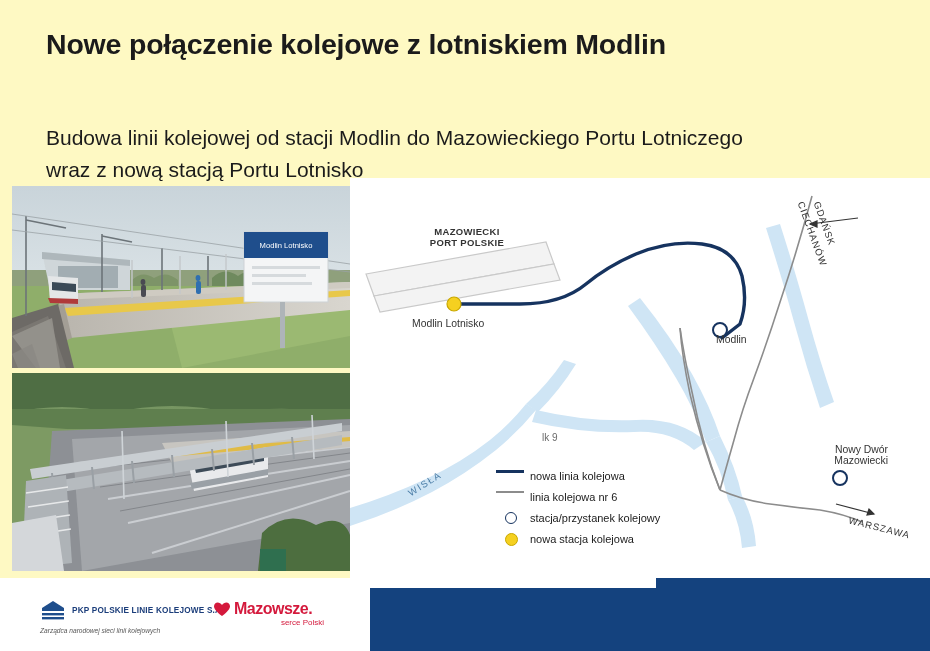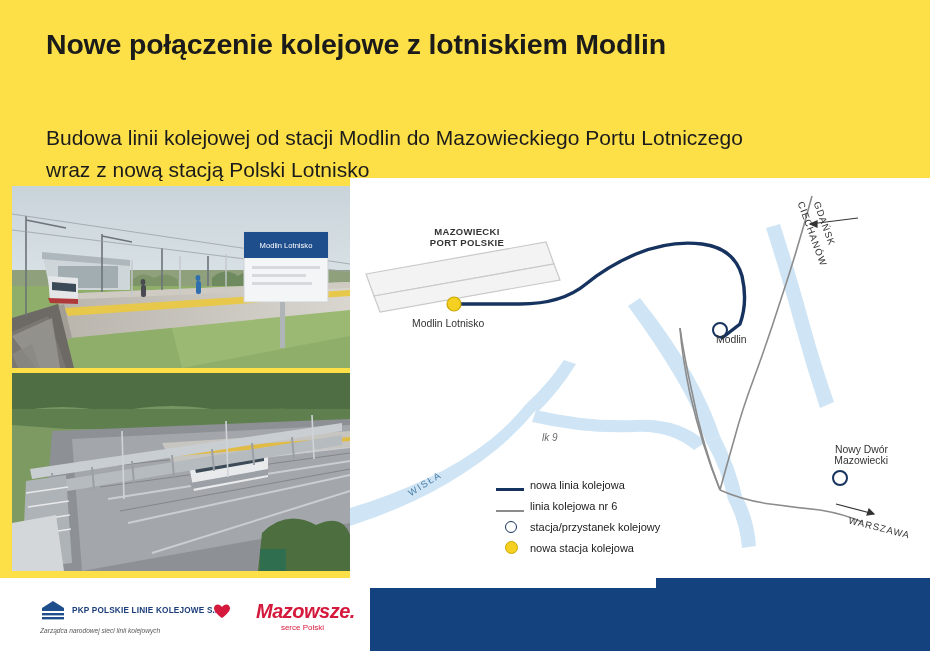--- a/index.html
+++ b/index.html
@@ -8,21 +8,21 @@
     background: #ffffff;
   }
   body {
     font-family: "Liberation Sans", sans-serif;
   }
   #page {
     position: relative;
     width: 930px;
     height: 651px;
     overflow: hidden;
-    background: #fde047;
+    background: #fef9c3;
   }
   
   .title {
     position: absolute;
     left: 46px;
     top: 26px;
     width: 860px;
     font-size: 28.5px;
     font-weight: bold;
     color: #1b1b1b;
@@ -75,21 +75,21 @@
   }
   
   #legend {
     position: absolute;
     left: 496px;
     top: 470px;
     width: 220px;
   }
   .legend-row {
     display: flex;
-    align-items: flex-end;
+    align-items: flex-start;
     height: 21px;
   }
   .legend-sym {
     width: 34px;
     display: flex;
     align-items: center;
     justify-content: flex-start;
   }
   .legend-text {
     font-size: 11px;
@@ -166,46 +166,44 @@
     margin-top: 7px;
     white-space: nowrap;
   }
   #maz-logo {
     position: absolute;
     left: 214px;
     top: 600px;
     width: 150px;
   }
   .maz-name {
-    font-size: 20px;
+    font-size: 16px;
     font-weight: bold;
-    font-style: italic;
     color: #d4193c;
     letter-spacing: -0.5px;
-    margin-left: 22px;
   }
   .maz-tag {
     font-size: 8px;
     color: #d4193c;
     margin-top: 0;
     text-align: right;
     width: 110px;
   }
 </style>
 </head>
 <body>
 
 <div id="page">
 
   <div class="title">
     <div>Nowe połączenie kolejowe z lotniskiem Modlin</div>
   </div>
   <div class="subtitle">
     <div>Budowa linii kolejowej od stacji Modlin do Mazowieckiego Portu Lotniczego</div>
-    <div>wraz z nową stacją Polski Lotnisko</div>
+    <div>wraz z nową stacją Portu Lotnisko</div>
   </div>
 
   <div class="photo" id="photo-top">
     <svg width="338" height="182" viewBox="0 0 338 182" xmlns="http://www.w3.org/2000/svg">
       <defs>
         <linearGradient id="skyTop" x1="0" y1="0" x2="0" y2="1">
           <stop offset="0%" stop-color="#c9d4da"></stop>
           <stop offset="100%" stop-color="#e8eef0"></stop>
         </linearGradient>
         <linearGradient id="platGrad" x1="0" y1="0" x2="1" y2="0">
@@ -411,21 +409,21 @@
     <div class="map-label bold" style="left:62px; top:48px; text-align:center; width:110px;">
       <div>MAZOWIECKI</div>
       <div>PORT POLSKIE</div>
     </div>
     <div class="map-label" style="left:62px; top:140px; font-size:10.4px;">Modlin Lotnisko</div>
     <div class="map-label" style="left:366px; top:156px; font-size:10.4px;">Modlin</div>
     <div class="map-label" style="left:438px; top:266px; font-size:10.4px; text-align:right; width:100px;">
       <div>Nowy Dwór</div>
       <div>Mazowiecki</div>
     </div>
-    <div class="map-label" style="left:192px; top:254px; font-style:italic; color:#6a6a6a; font-size:10px;">lk 9</div>
+    <div class="map-label" style="left:192px; top:254px; color:#6a6a6a; font-size:10px;">lk 9</div>
     <div class="map-label" style="left:56px; top:300px; transform:rotate(-32deg); letter-spacing:1.6px; color:#4d7fa8;">WISŁA</div>
     <div class="map-label" style="left:456px; top:22px; transform:rotate(70deg); transform-origin:left top; letter-spacing:1px;">CIECHANÓW</div>
     <div class="map-label" style="left:472px; top:22px; transform:rotate(70deg); transform-origin:left top; letter-spacing:1px;">GDAŃSK</div>
     <div class="map-label" style="left:498px; top:344px; transform:rotate(14deg); letter-spacing:1px;">WARSZAWA</div>
   </div>
 
   <div id="legend">
     <div class="legend-row">
       <span class="legend-sym">
           <span class="sym-line-blue"></span>

